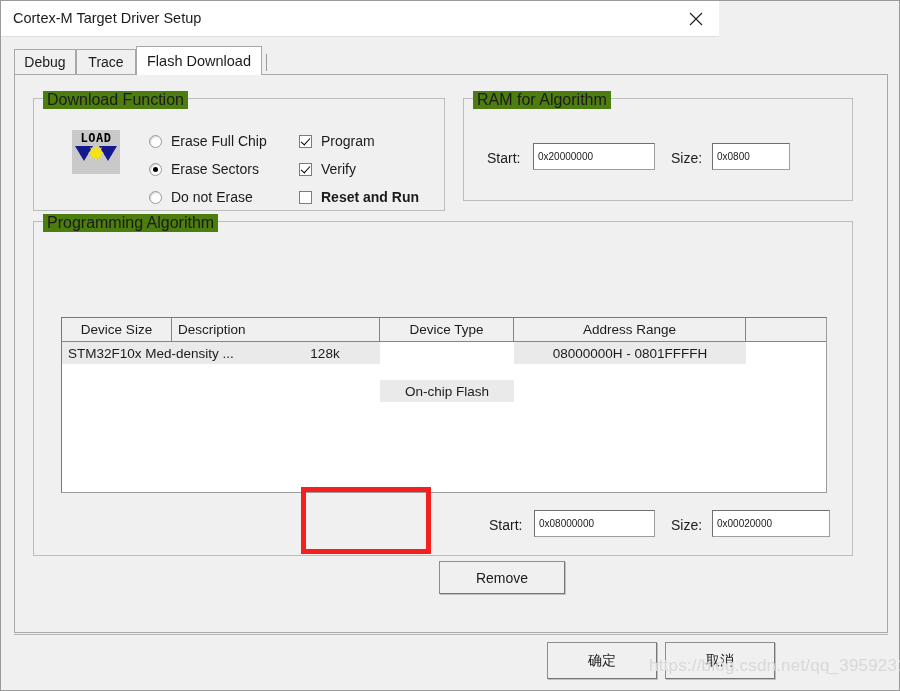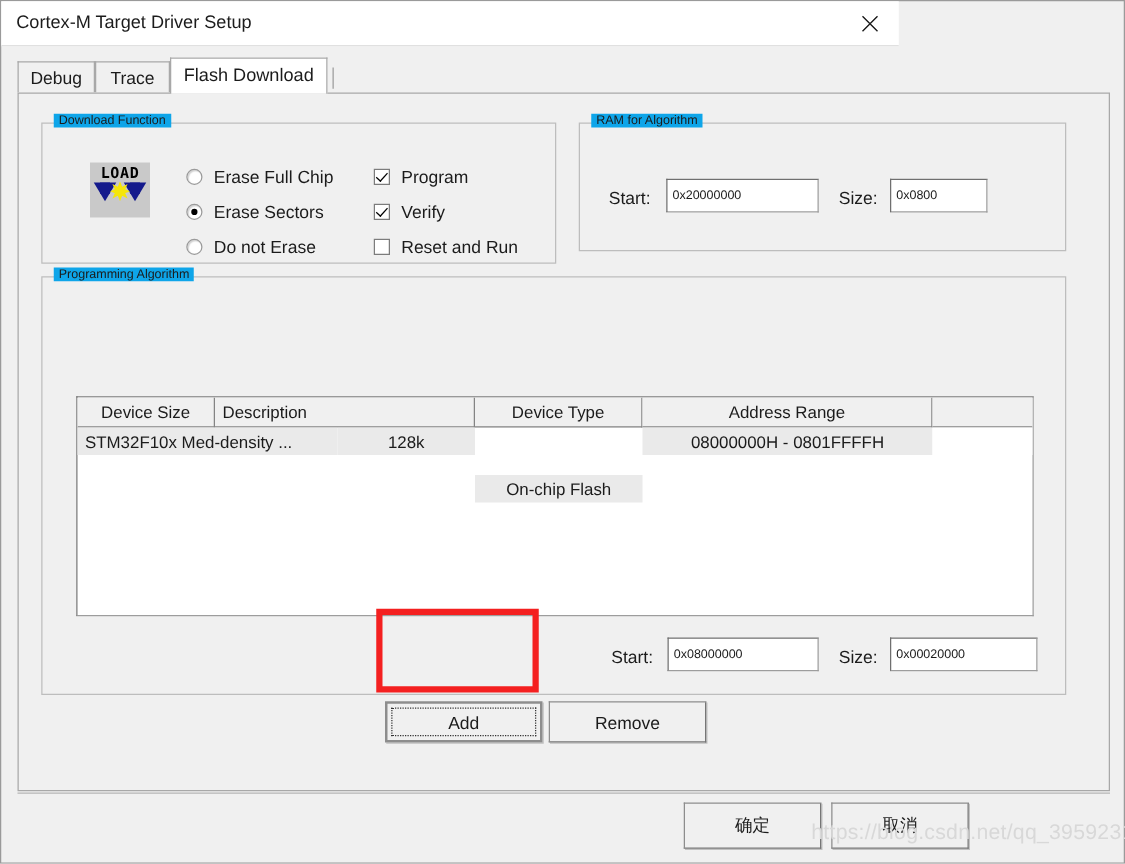--- a/index.html
+++ b/index.html
@@ -112,23 +112,23 @@
   
   .group {
     position: absolute;
     border: 1px solid #bdbdbd;
     box-sizing: border-box;
   }
   .group-title {
     position: absolute;
     top: -8px;
     left: 9px;
-    background: #0ea5e9;
+    background: #4d7c0f;
     padding: 0 4px;
-    font-size: 10px;
+    font-size: 16px;
     color: #1b1b1b;
     white-space: nowrap;
   }
 
   #grp-download { left: 18px; top: 23px; width: 412px; height: 113px; }
   #grp-ram      { left: 448px; top: 23px; width: 390px; height: 103px; }
   #grp-algo     { left: 18px; top: 146px; width: 820px; height: 335px; }
 
   
   .load-icon {
@@ -425,21 +425,21 @@
       </div>
 
       <div class="optrow" style="left:265px; top:34px;">
         <span class="checkbox checked"></span>
         <span>Program</span>
       </div>
       <div class="optrow" style="left:265px; top:62px;">
         <span class="checkbox checked"></span>
         <span>Verify</span>
       </div>
-      <div class="optrow" style="left:265px; top:90px;">
+      <div class="optrow" style="left:265px; top:90px;font-weight:bold;">
         <span class="checkbox"></span>
         <span>Reset and Run</span>
       </div>
     </div>
 
     <div class="group" id="grp-ram">
       <div class="group-title">RAM for Algorithm</div>
 
       <div class="fieldlabel" style="left:23px; top:51px;">Start:</div>
       <div class="textinput" style="left:69px; top:44px; width:122px; height:27px;">0x20000000</div>
@@ -468,24 +468,20 @@
         </div>
       </div>
 
       <div class="fieldlabel" style="left:455px; top:295px;">Start:</div>
       <div class="textinput" style="left:500px; top:288px; width:121px; height:27px;">0x08000000</div>
 
       <div class="fieldlabel" style="left:637px; top:295px;">Size:</div>
       <div class="textinput" style="left:678px; top:288px; width:118px; height:27px;">0x00020000</div>
     </div>
 
-    <div class="btn focused" style="left:293px; top:486px; width:126px; height:33px;">
-      <span class="focus-ring"></span>
-      <span>Add</span>
-    </div>
     <div class="btn" style="left:424px; top:486px; width:126px; height:33px;">
       <span>Remove</span>
     </div>
   </div>
 
   <div class="annot-box" style="left:300px; top:486px; width:130px; height:67px;"></div>
 
   <div class="bottom-rule"></div>
 
   <div class="btn" style="left:664px; top:641px; width:110px; height:37px;">

